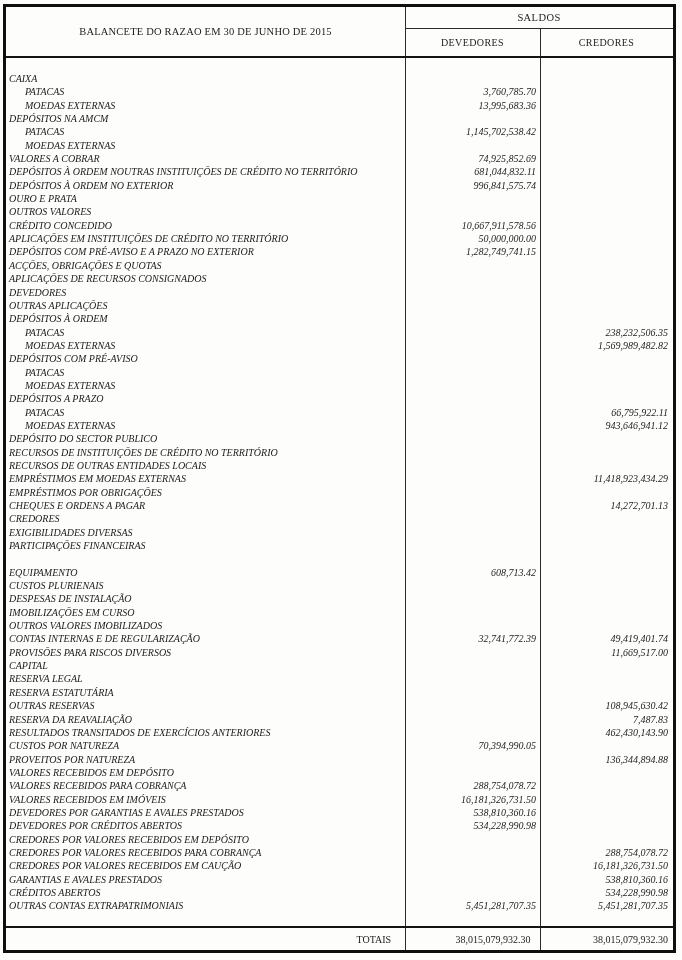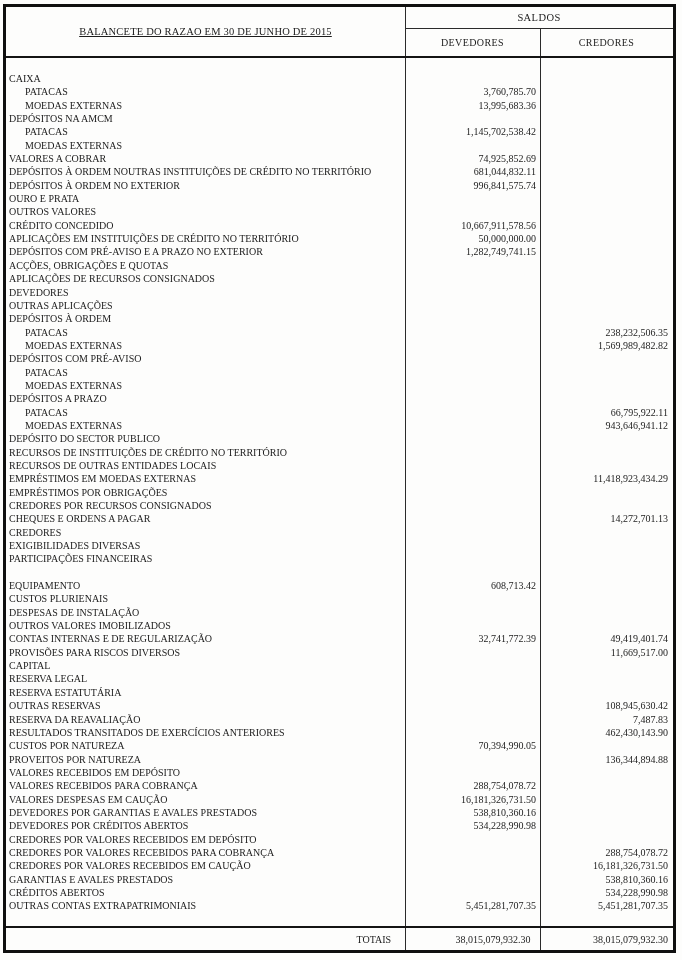--- a/index.html
+++ b/index.html
@@ -19,39 +19,39 @@
     background:#fdfdfc;
   }
   
   .vdiv{position:absolute;top:0;bottom:0;width:1px;background:#2a2a2a;}
   .vdiv.col1{left:399px;}
   .vdiv.col2{left:534px;top:22px;}
   
   .header{position:relative;display:flex;height:49px;border-bottom:2px solid #141414;}
   .title-cell{
     width:399px;display:flex;align-items:center;justify-content:center;
-    text-align:center;font-size:10.5px;letter-spacing:.2px;text-decoration:underline;
+    text-align:center;font-size:10.5px;letter-spacing:.2px;
   }
   .saldos-cell{flex:1;display:flex;flex-direction:column;}
   .saldos-top{
     height:21px;border-bottom:1px solid #2a2a2a;
     display:flex;align-items:center;justify-content:center;
     font-size:10.5px;letter-spacing:.4px;
   }
   .saldos-bottom{flex:1;display:flex;}
   .devcred{
     display:flex;align-items:center;justify-content:center;
     font-size:10px;letter-spacing:.4px;
   }
   .devcred.dev{width:135px;}
   .devcred.cred{flex:1;}
   
   .tbody{
     position:relative;height:868px;box-sizing:border-box;
-    padding-top:14px;display:flex;flex-direction:column;overflow:hidden;
+    padding-top:14px;display:flex;flex-direction:column;overflow:hidden;font-style:italic;
   }
   .t-row{display:flex;flex:0 0 13.35px;line-height:13.1px;font-size:10px;}
   .cell-label{
     width:399px;box-sizing:border-box;padding-left:3px;
     white-space:nowrap;overflow:hidden;
   }
   .cell-label.indent{padding-left:19px;}
   .cell-num{
     box-sizing:border-box;text-align:right;white-space:nowrap;
     font-size:10px;
@@ -272,25 +272,20 @@
         <div class="cell-num dev"></div>
         <div class="cell-num cred">11,418,923,434.29</div>
       </div>
 
       <div class="t-row">
         <div class="cell-label">EMPRÉSTIMOS POR OBRIGAÇÕES</div>
         <div class="cell-num dev"></div>
         <div class="cell-num cred"></div>
       </div>
 
-      <div class="t-row">
-        <div class="cell-label">CREDORES POR RECURSOS CONSIGNADOS</div>
-        <div class="cell-num dev"></div>
-        <div class="cell-num cred"></div>
-      </div>
 
       <div class="t-row">
         <div class="cell-label">CHEQUES E ORDENS A PAGAR</div>
         <div class="cell-num dev"></div>
         <div class="cell-num cred">14,272,701.13</div>
       </div>
 
       <div class="t-row">
         <div class="cell-label">CREDORES</div>
         <div class="cell-num dev"></div>
@@ -325,20 +320,25 @@
         <div class="cell-num dev"></div>
         <div class="cell-num cred"></div>
       </div>
 
       <div class="t-row">
         <div class="cell-label">DESPESAS DE INSTALAÇÃO</div>
         <div class="cell-num dev"></div>
         <div class="cell-num cred"></div>
       </div>
 
+      <div class="t-row">
+        <div class="cell-label">IMOBILIZAÇÕES EM CURSO</div>
+        <div class="cell-num dev"></div>
+        <div class="cell-num cred"></div>
+      </div>
 
       <div class="t-row">
         <div class="cell-label">OUTROS VALORES IMOBILIZADOS</div>
         <div class="cell-num dev"></div>
         <div class="cell-num cred"></div>
       </div>
 
       <div class="t-row">
         <div class="cell-label">CONTAS INTERNAS E DE REGULARIZAÇÃO</div>
         <div class="cell-num dev">32,741,772.39</div>
@@ -405,21 +405,21 @@
         <div class="cell-num cred"></div>
       </div>
 
       <div class="t-row">
         <div class="cell-label">VALORES RECEBIDOS PARA COBRANÇA</div>
         <div class="cell-num dev">288,754,078.72</div>
         <div class="cell-num cred"></div>
       </div>
 
       <div class="t-row">
-        <div class="cell-label">VALORES DESPESAS EM CAUÇÃO</div>
+        <div class="cell-label">VALORES RECEBIDOS EM IMÓVEIS</div>
         <div class="cell-num dev">16,181,326,731.50</div>
         <div class="cell-num cred"></div>
       </div>
 
       <div class="t-row">
         <div class="cell-label">DEVEDORES POR GARANTIAS E AVALES PRESTADOS</div>
         <div class="cell-num dev">538,810,360.16</div>
         <div class="cell-num cred"></div>
       </div>
 

